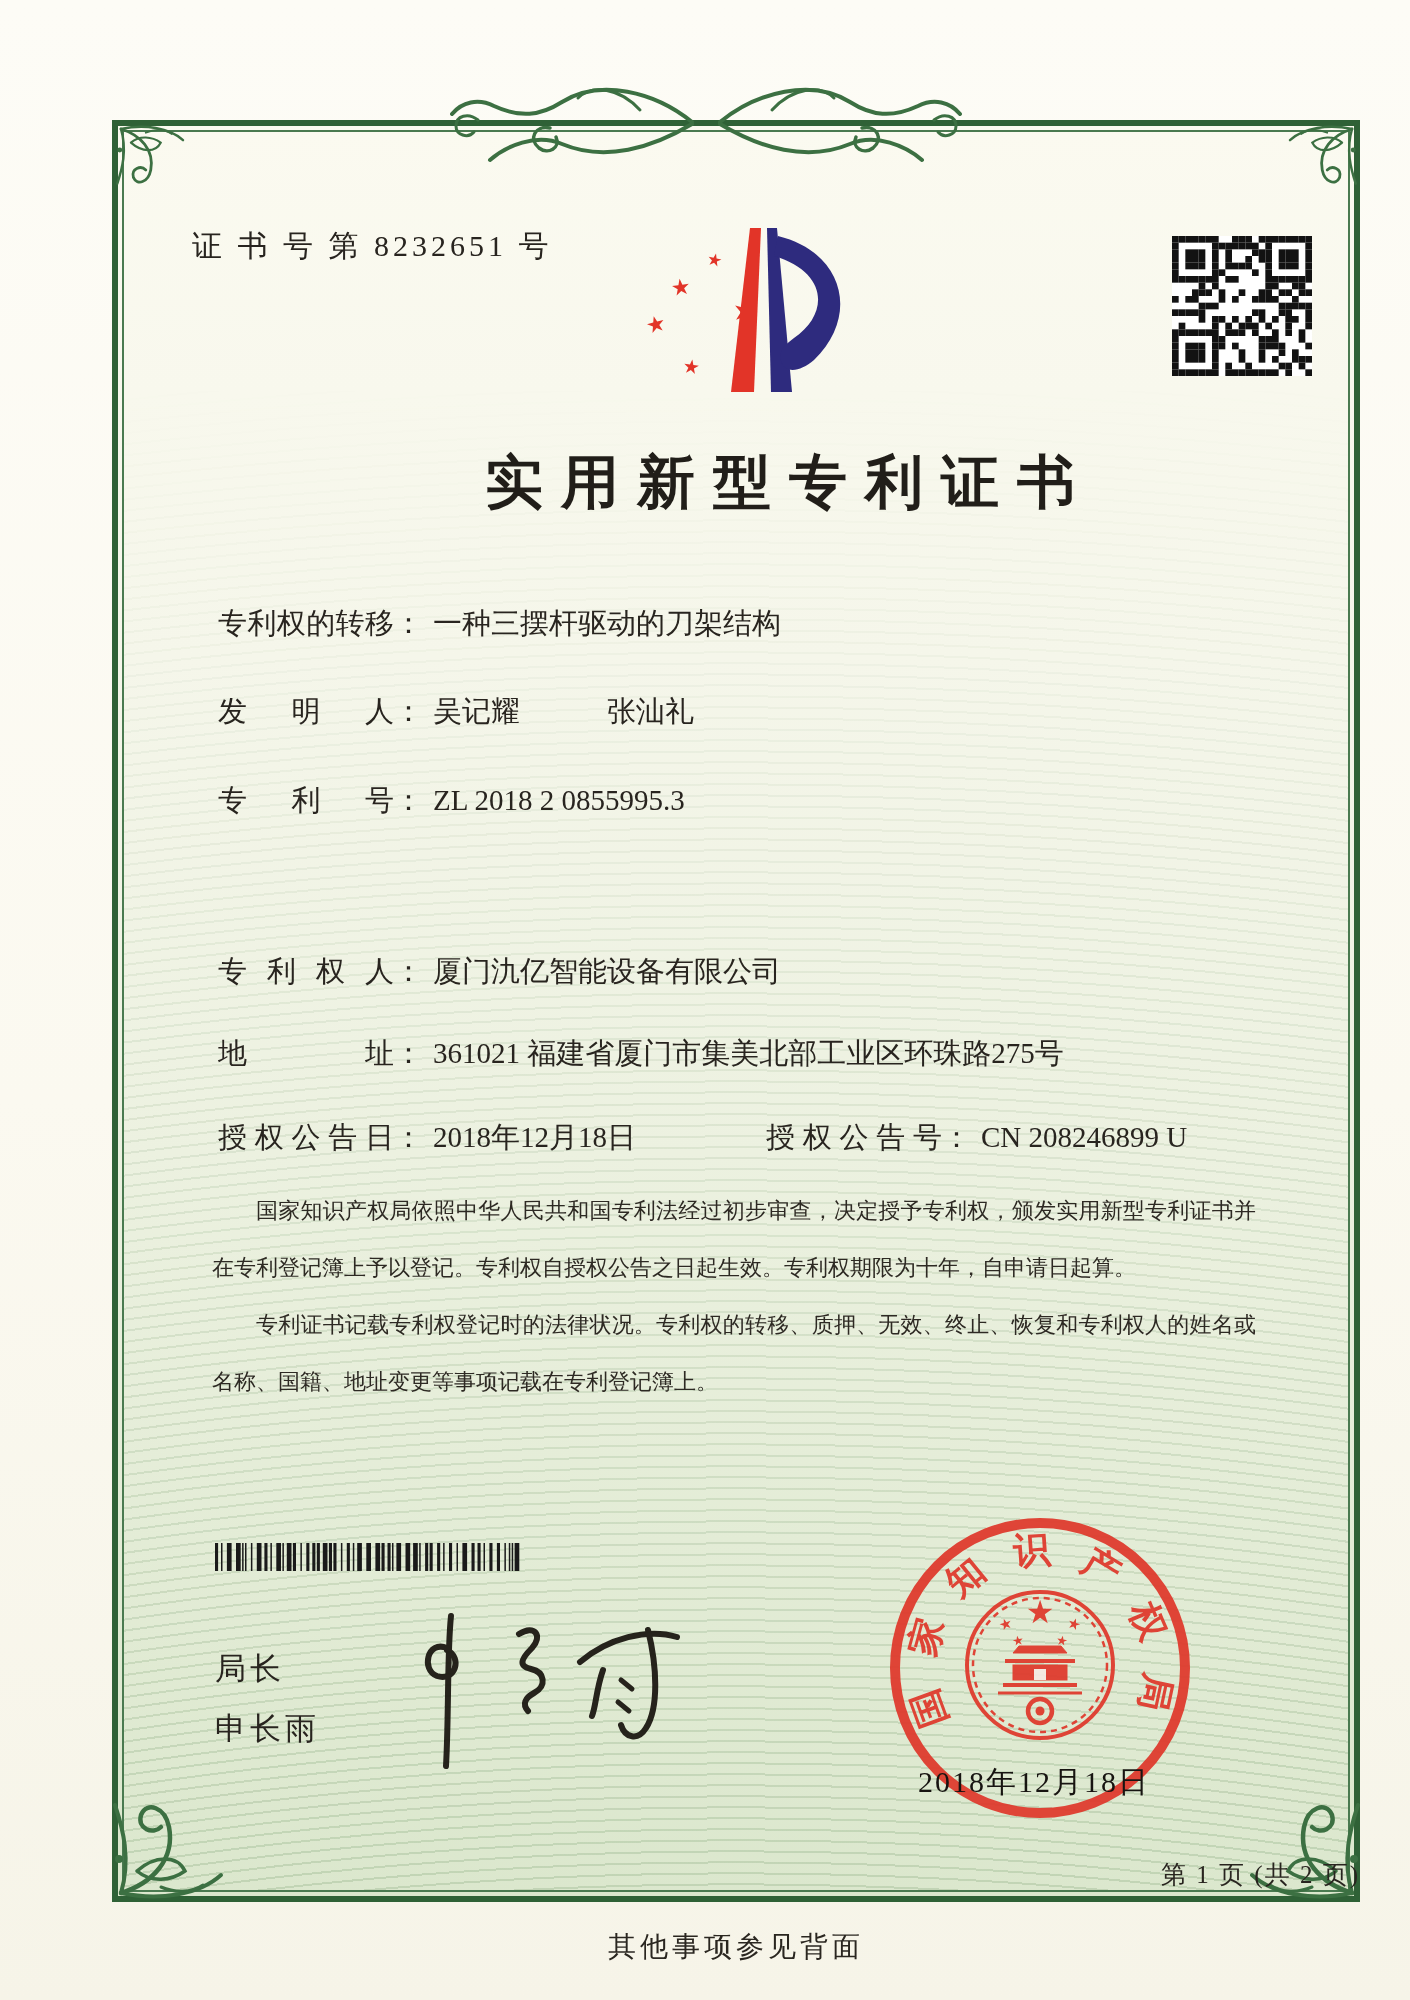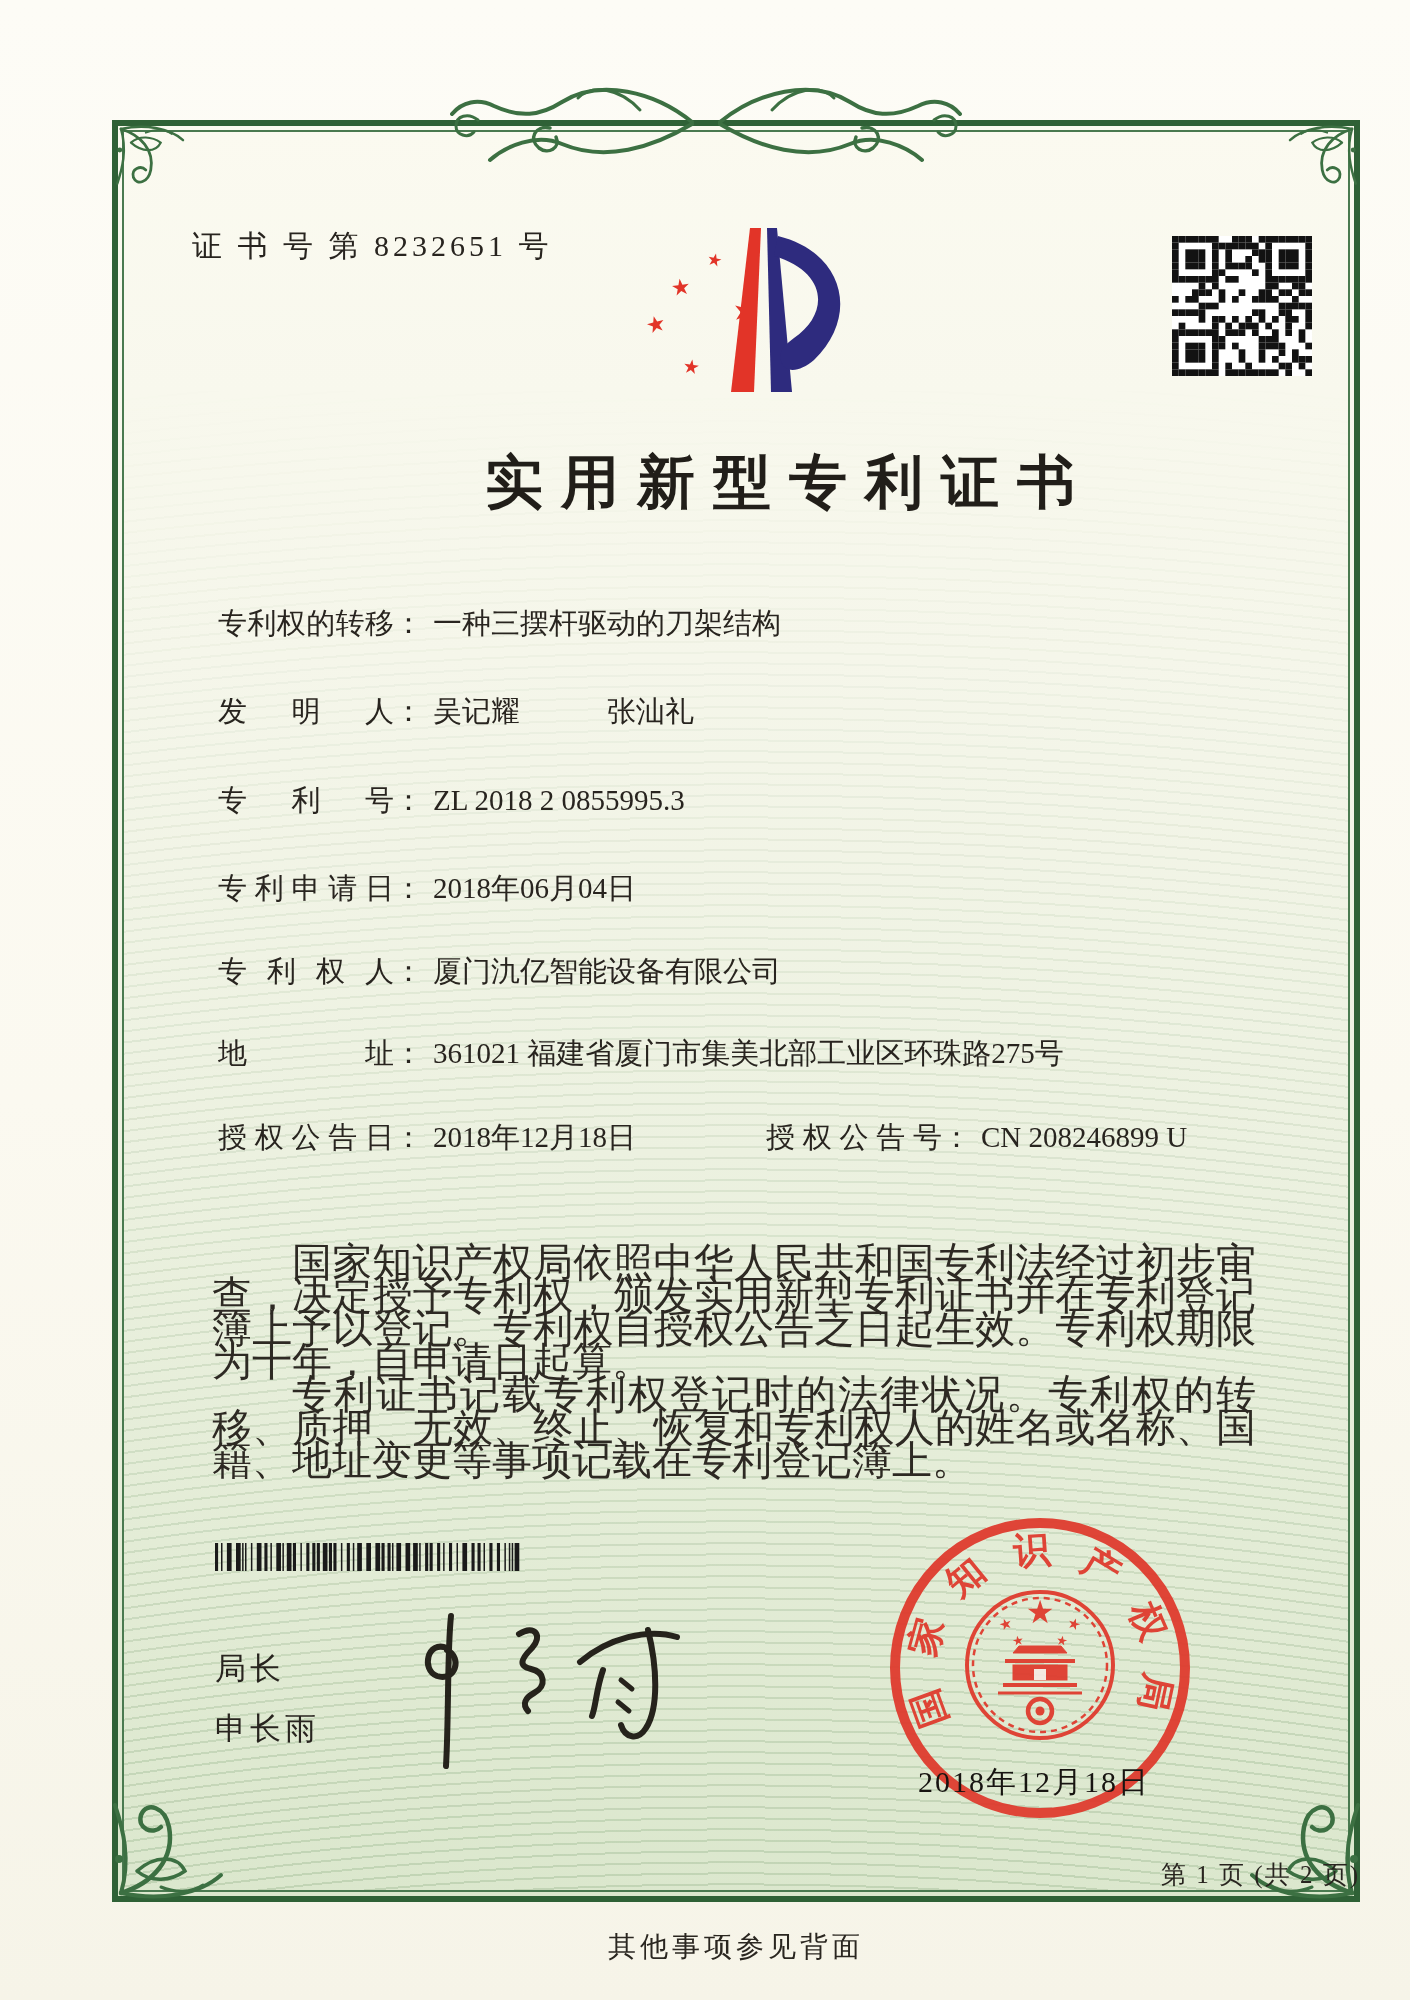--- a/index.html
+++ b/index.html
@@ -34,22 +34,22 @@
     position:absolute;left:112px;top:444px;width:1248px;text-align:center;
     font-size:58px;font-weight:bold;letter-spacing:18px;text-indent:18px;color:#211e19;margin-left:44px;
   }
   
   .row{position:absolute;left:218px;font-size:29px;white-space:nowrap;}
   .flabel{display:inline-block;width:176px;text-align:justify;text-align-last:justify;vertical-align:top;}
   .colon{margin-right:10px;}
   .grant2{position:absolute;left:548px;top:0;}
   
   .bodytext{
-    position:absolute;left:212px;top:1246px;width:1044px;
-    font-size:40px;line-height:33px;text-align:justify;color:#2d2923;
+    position:absolute;left:212px;top:1182px;width:1044px;
+    font-size:22px;line-height:57px;text-align:justify;color:#2d2923;
   }
   .bodytext p{margin:0;text-indent:2em;}
   
   .barcode{position:absolute;left:213px;top:1543px;width:308px;height:28px;}
   .signoff-title{position:absolute;left:215px;top:1648px;font-family:"Liberation Sans","DejaVu Sans",sans-serif;font-size:31px;font-weight:500;letter-spacing:4px;}
   .signoff-name{position:absolute;left:215px;top:1708px;font-family:Liberation Sans, sans-serif;font-size:31px;font-weight:500;letter-spacing:4px;}
   .signature{position:absolute;left:405px;top:1608px;}
   .seal{position:absolute;left:885px;top:1513px;}
   .seal-date{position:absolute;left:918px;top:1762px;font-size:30px;letter-spacing:2px;color:#171411;}
   .pagenum{position:absolute;left:112px;top:1858px;width:1248px;text-align:right;font-size:25px;letter-spacing:2px;}
@@ -345,23 +345,20 @@
 
   <div class="row" style="top:604px">
     <span class="flabel">专利权的转移</span><span class="colon">：</span><span>一种三摆杆驱动的刀架结构</span>
   </div>
   <div class="row" style="top:692px">
     <span class="flabel">发明人</span><span class="colon">：</span><span>吴记耀　　　张汕礼</span>
   </div>
   <div class="row" style="top:781px">
     <span class="flabel">专利号</span><span class="colon">：</span><span>ZL 2018 2 0855995.3</span>
   </div>
-  <div class="row" style="top:869px">
-    <span class="flabel">专利申请日</span><span class="colon">：</span><span>2018年06月04日</span>
-  </div>
   <div class="row" style="top:952px">
     <span class="flabel">专利权人</span><span class="colon">：</span><span>厦门氿亿智能设备有限公司</span>
   </div>
   <div class="row" style="top:1034px">
     <span class="flabel">地址</span><span class="colon">：</span><span>361021 福建省厦门市集美北部工业区环珠路275号</span>
   </div>
   <div class="row" style="top:1118px">
     <span class="flabel">授权公告日</span><span class="colon">：</span><span>2018年12月18日</span>
     <span class="grant2">
       <span class="flabel">授权公告号</span><span class="colon">：</span><span>CN 208246899 U</span>

